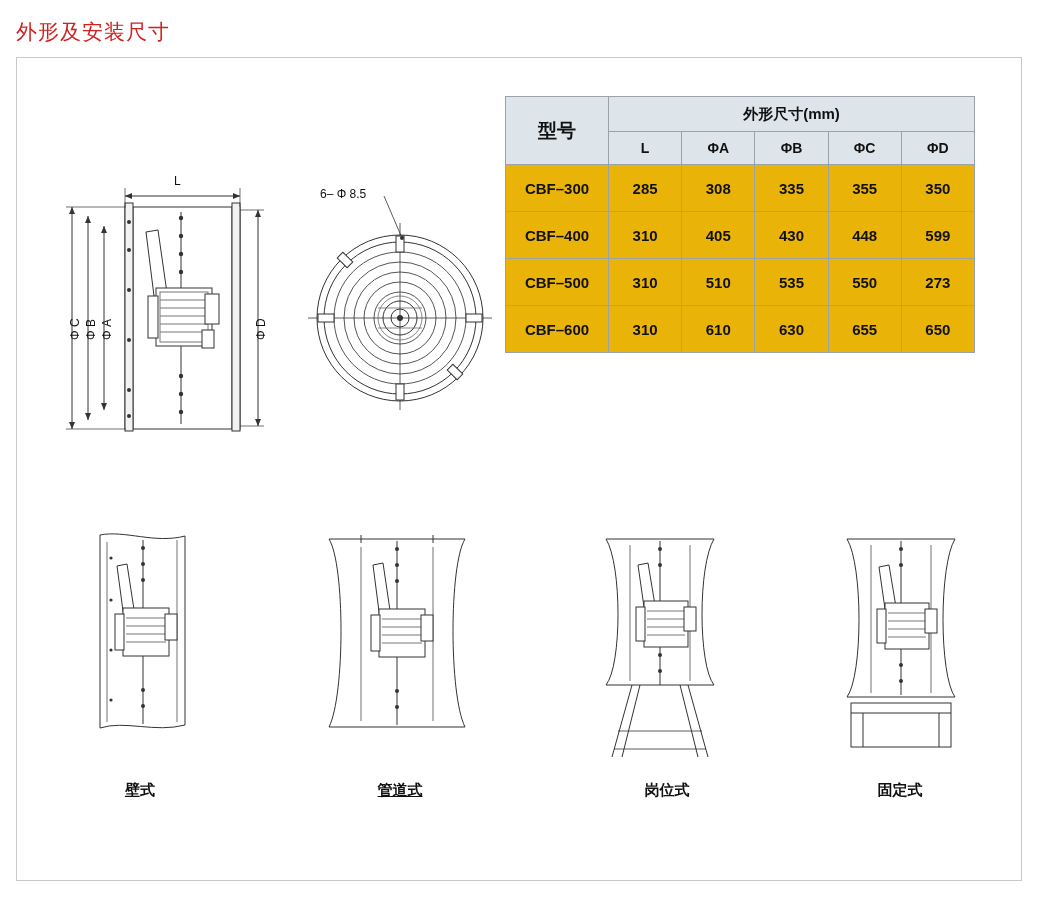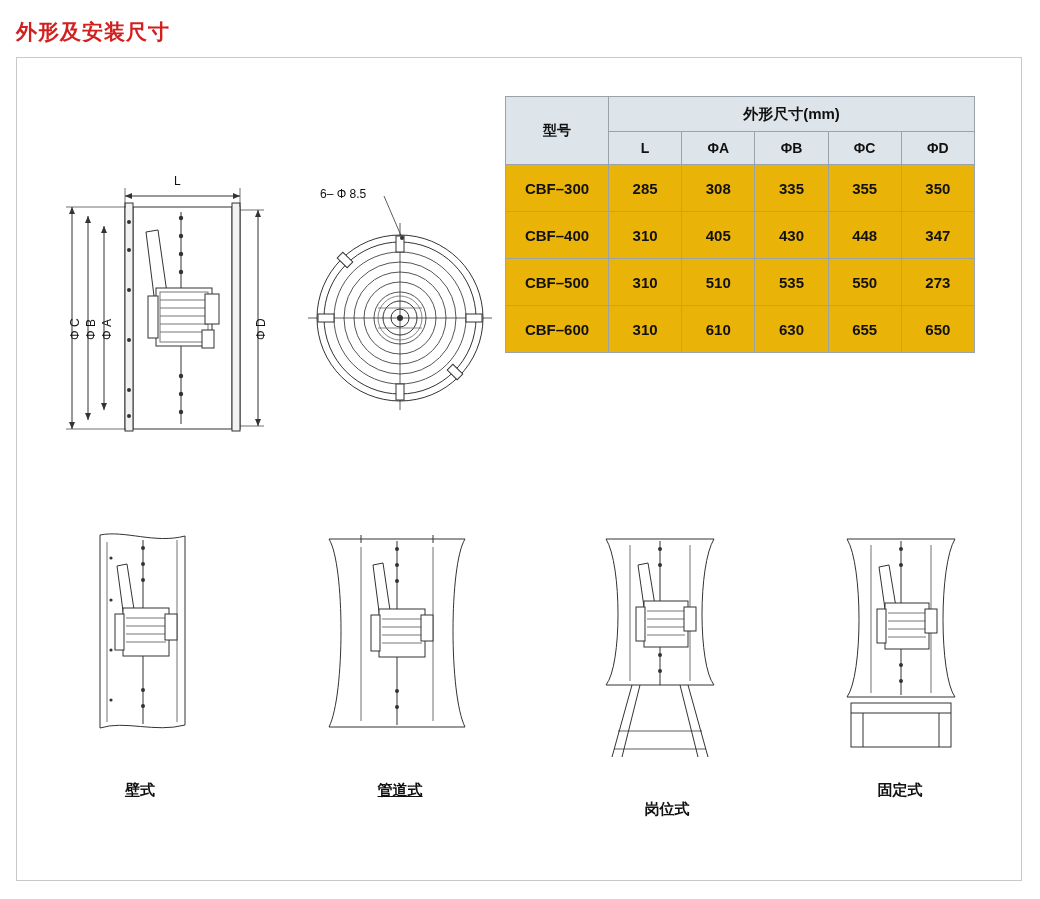--- a/index.html
+++ b/index.html
@@ -13,21 +13,21 @@
     font-family: "Liberation Sans", sans-serif;
     color: #1a1a1a;
     position: relative;
     overflow: hidden;
   }
   .page-title {
     position: absolute;
     left: 16px;
     top: 18px;
     font-size: 21px;
-    font-weight: bold;
+    font-weight: normal;
     color: #d21f1f;
     letter-spacing: 1px;
   }
   .panel {
     position: absolute;
     left: 16px;
     top: 57px;
     width: 1006px;
     height: 824px;
     border: 1px solid #c9c9c9;
@@ -49,21 +49,21 @@
     text-align: center;
     color: #111;
     font-weight: bold;
   }
   .spec-table thead th {
     background: #dde5ea;
     height: 32px;
   }
   .spec-table th.model-head {
     width: 100px;
-    font-size: 14px;
+    font-size: 19px;
     margin-left: 37px;
   }
   .spec-table th.outer-head {
     font-size: 15px;
   }
   .spec-table th.sub {
     height: 30px;
     font-size: 14px;
     font-weight: bold;
   }
@@ -80,21 +80,21 @@
   .caption {
     position: absolute;
     font-size: 15px;
     font-weight: bold;
     color: #111;
     text-align: center;
     width: 120px;
   }
   .cap-1 { left: 80px;  top: 781px; }
   .cap-2 { left: 340px; top: 781px; text-decoration: underline; }
-  .cap-3 { left: 607px; top: 800px; }
+  .cap-3 { left: 607px; top: 781px; }
   .cap-4 { left: 840px; top: 781px; }
 
   
   .lbl {
     position: absolute;
     font-size: 12px;
     color: #111;
     white-space: nowrap;
   }
   .lbl-vert {
@@ -363,21 +363,21 @@
       <td>335</td>
       <td>355</td>
       <td>350</td>
     </tr>
     <tr>
       <td class="model">CBF–400</td>
       <td>310</td>
       <td>405</td>
       <td>430</td>
       <td>448</td>
-      <td>347</td>
+      <td>599</td>
     </tr>
     <tr>
       <td class="model">CBF–500</td>
       <td>310</td>
       <td>510</td>
       <td>535</td>
       <td>550</td>
       <td>273</td>
     </tr>
     <tr>

